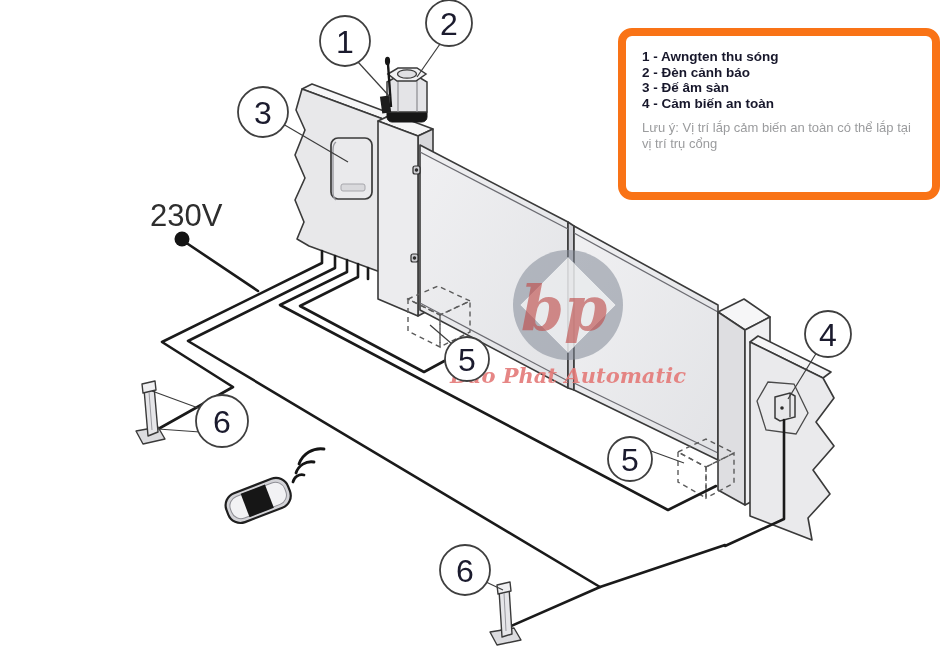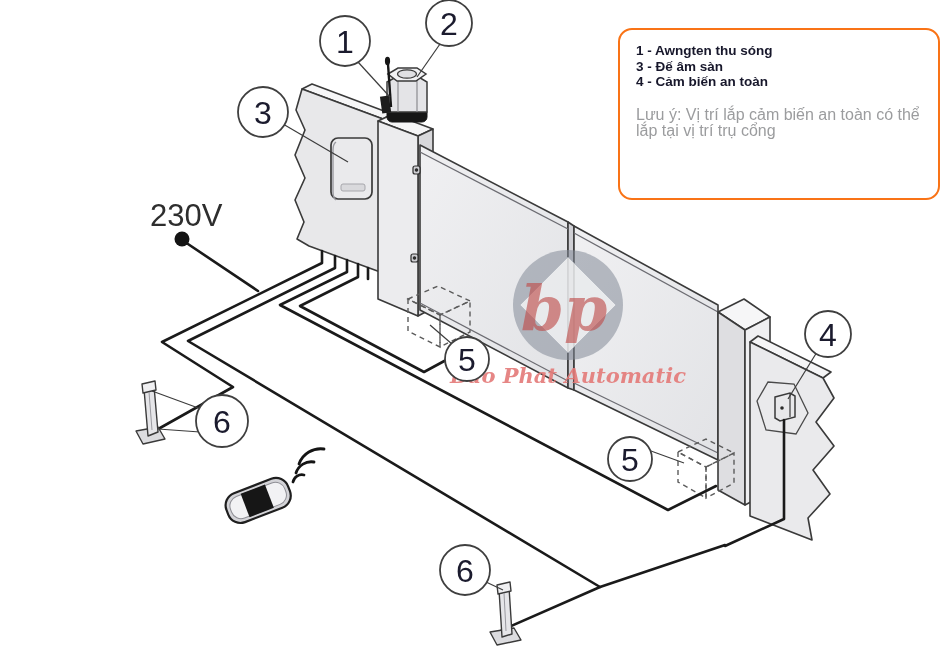--- a/index.html
+++ b/index.html
@@ -1,22 +1,22 @@
 <!DOCTYPE html>
 <html><head>
 <meta charset="utf-8">
 <style>
   html,body{margin:0;padding:0;background:#ffffff;}
   .stage{position:relative;width:950px;height:657px;background:#ffffff;overflow:hidden;
          font-family:"Liberation Sans",sans-serif;}
   svg text{font-family:"Liberation Sans",sans-serif;}
   .legend{position:absolute;left:618px;top:28px;width:322px;height:172px;box-sizing:border-box;
-          background:#ffffff;border:2px solid #f97316;border-radius:14px;padding:13px 14px 10px 16px;}
+          background:#ffffff;border:8px solid #f97316;border-radius:14px;padding:13px 14px 10px 16px;}
   .legend-item{font-size:13.5px;font-weight:bold;color:#17172b;line-height:15.6px;white-space:nowrap;}
-  .legend-note{margin-top:17px;font-size:16px;color:#9b9c9e;line-height:16px;}
+  .legend-note{margin-top:9px;font-size:13px;color:#9b9c9e;line-height:16px;}
   .wm-brand{font-family:"DejaVu Serif",serif;font-style:italic;font-weight:bold;}
   .wm-bp{font-family:"DejaVu Serif",serif;font-style:italic;font-weight:bold;}
 </style>
 </head>
 <body>
 
 <div class="stage">
 
 <svg width="950" height="657" viewBox="0 0 950 657">
   <defs>
@@ -193,18 +193,19 @@
       <text x="465" y="582">6</text>
     </g>
   </g>
 
   <text x="150" y="226" font-size="31" fill="#2e2e2e">230V</text>
 </svg>
 
 
 <div class="legend">
   <div class="legend-item">1 - Awngten thu sóng</div>
+  <div class="legend-item">2 - Đèn cảnh báo</div>
   <div class="legend-item">3 - Đế âm sàn</div>
   <div class="legend-item">4 - Cảm biến an toàn</div>
   <div class="legend-note">Lưu ý: Vị trí lắp cảm biến an toàn có thể lắp tại vị trí trụ cổng</div>
 </div>
 
 </div>
 
 </body></html>

